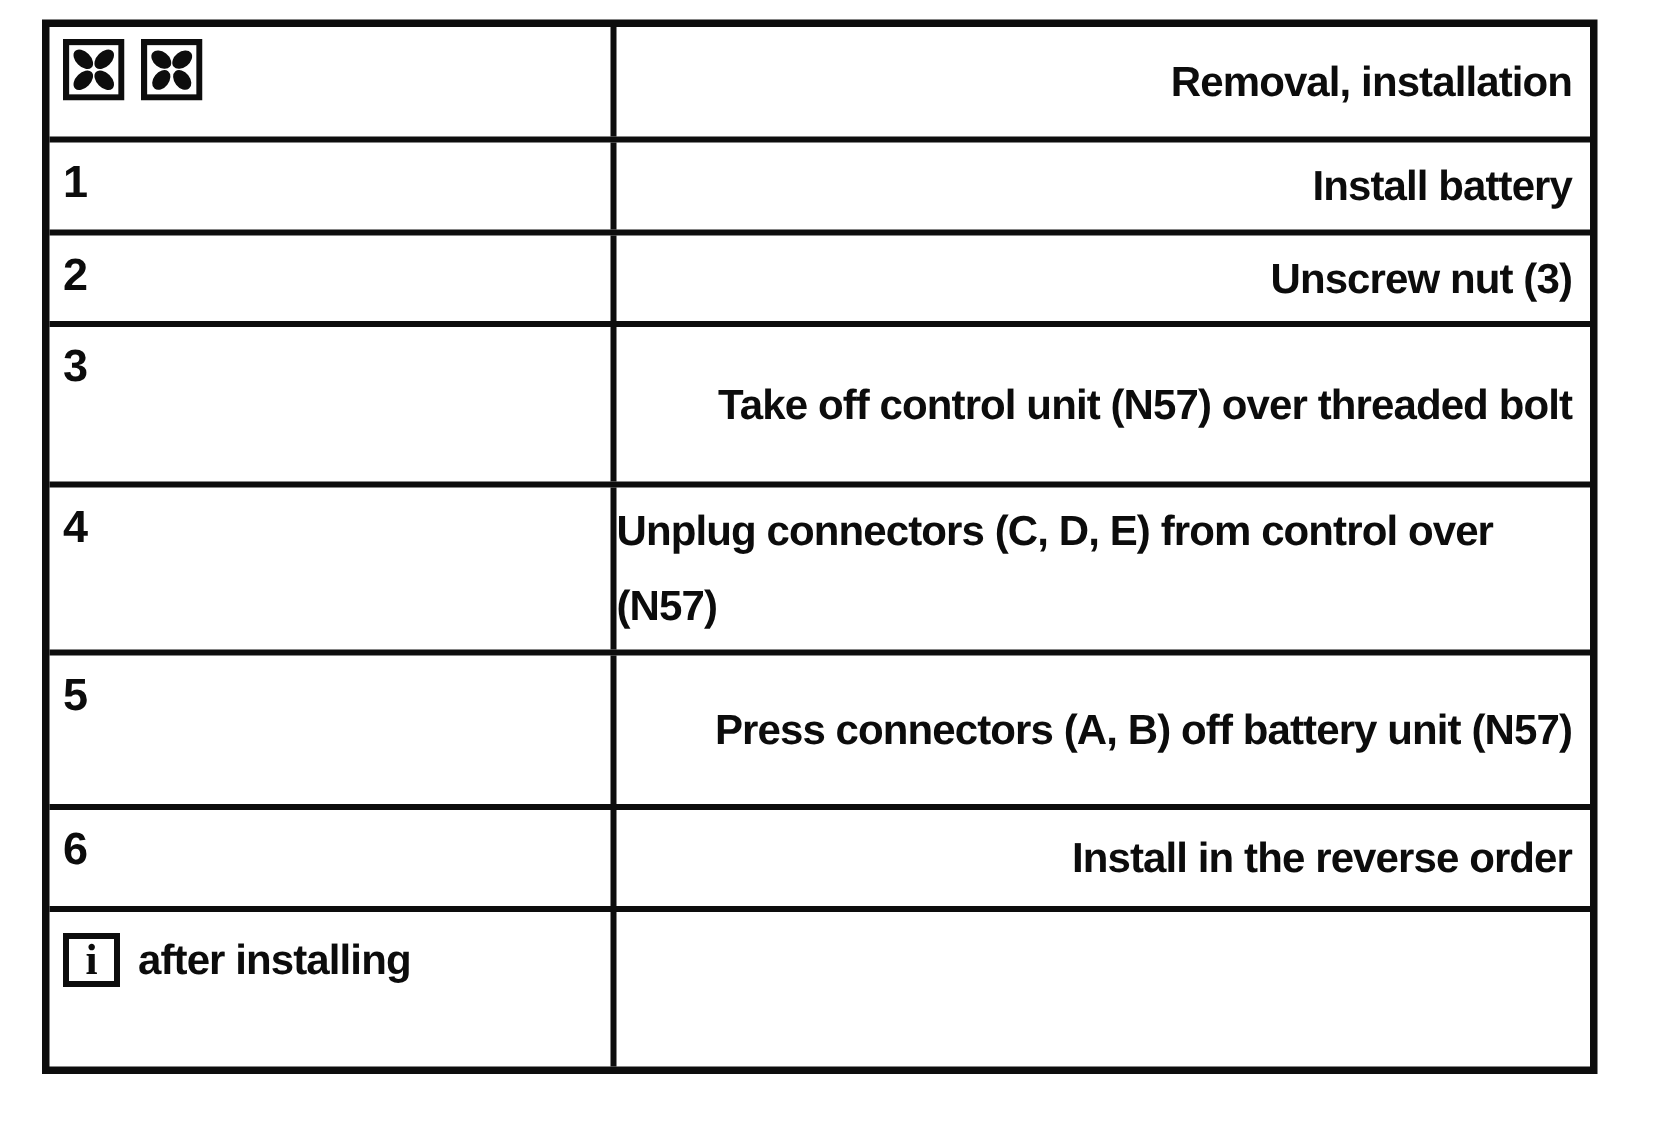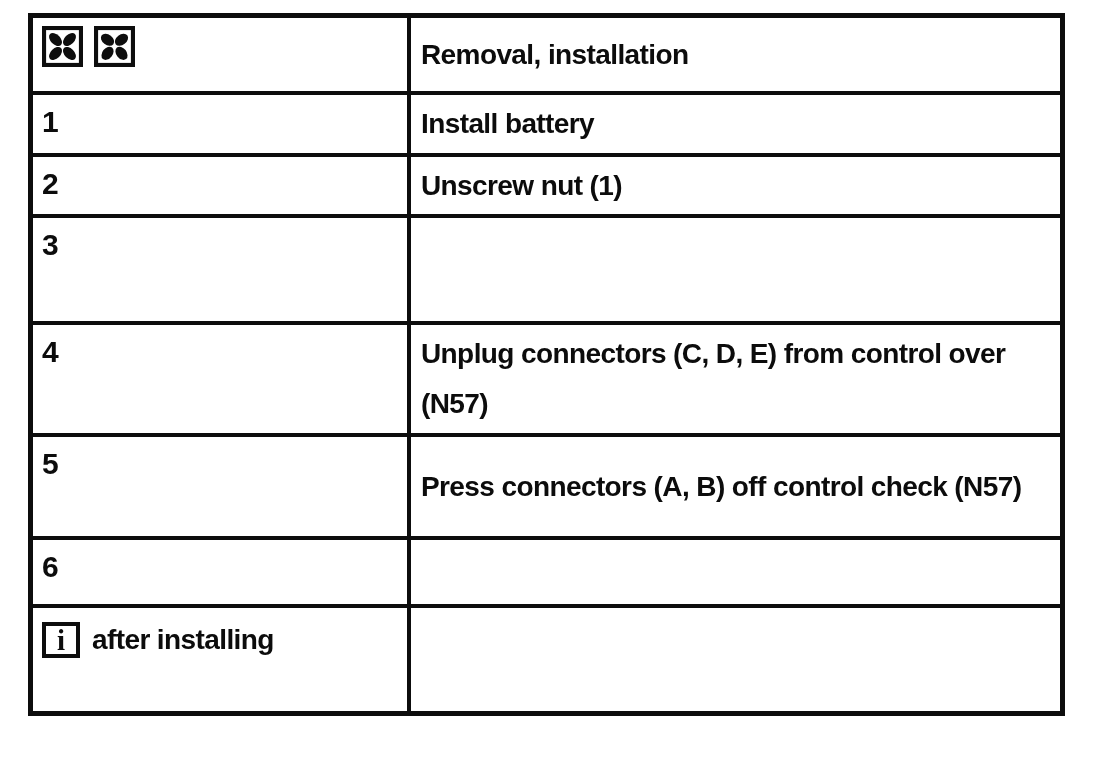--- a/index.html
+++ b/index.html
@@ -45,22 +45,22 @@
     box-sizing: border-box;
     border-right: 4px solid #0d0d0d;
     display: flex;
     align-items: center;
     padding-left: 9px;
   }
   .cell-right {
     flex: 1;
     display: flex;
     align-items: center;
-    padding-left: 10px;
     padding-right: 12px;
+    justify-content: flex-end;
   }
   .txt {
     font-weight: 700;
     font-size: 28px;
     line-height: 50px;
     letter-spacing: -0.6px;
     color: #0c0c0c;
   }
   .stepnum {
     font-weight: 700;
@@ -142,51 +142,57 @@
       <div class="cell-right">
           <span class="txt">Install battery</span>
         </div>
     </div>
 
     <div class="row r-2">
       <div class="cell-left">
           <span class="stepnum">2</span>
         </div>
       <div class="cell-right">
-          <span class="txt">Unscrew nut (1)</span>
+          <span class="txt">Unscrew nut (3)</span>
         </div>
     </div>
 
     <div class="row r-3">
       <div class="cell-left">
           <span class="stepnum">3</span>
         </div>
+      <div class="cell-right">
+          <span class="txt">Take off control unit (N57) over threaded bolt</span>
+        </div>
     </div>
 
     <div class="row r-4">
       <div class="cell-left">
           <span class="stepnum">4</span>
         </div>
       <div class="cell-right">
           <span class="txt">Unplug connectors (C, D, E) from control over (N57)</span>
         </div>
     </div>
 
     <div class="row r-5">
       <div class="cell-left">
           <span class="stepnum">5</span>
         </div>
       <div class="cell-right">
-          <span class="txt">Press connectors (A, B) off control check (N57)</span>
+          <span class="txt">Press connectors (A, B) off battery unit (N57)</span>
         </div>
     </div>
 
     <div class="row r-6">
       <div class="cell-left">
           <span class="stepnum">6</span>
+        </div>
+      <div class="cell-right">
+          <span class="txt">Install in the reverse order</span>
         </div>
     </div>
 
     <div class="row">
       <div class="cell-left" style="align-items:flex-start; padding-top:14px;">
         <span class="info-box">i</span>
         <span class="txt" style="line-height:36px;">after installing</span>
       </div>
     </div>
 

